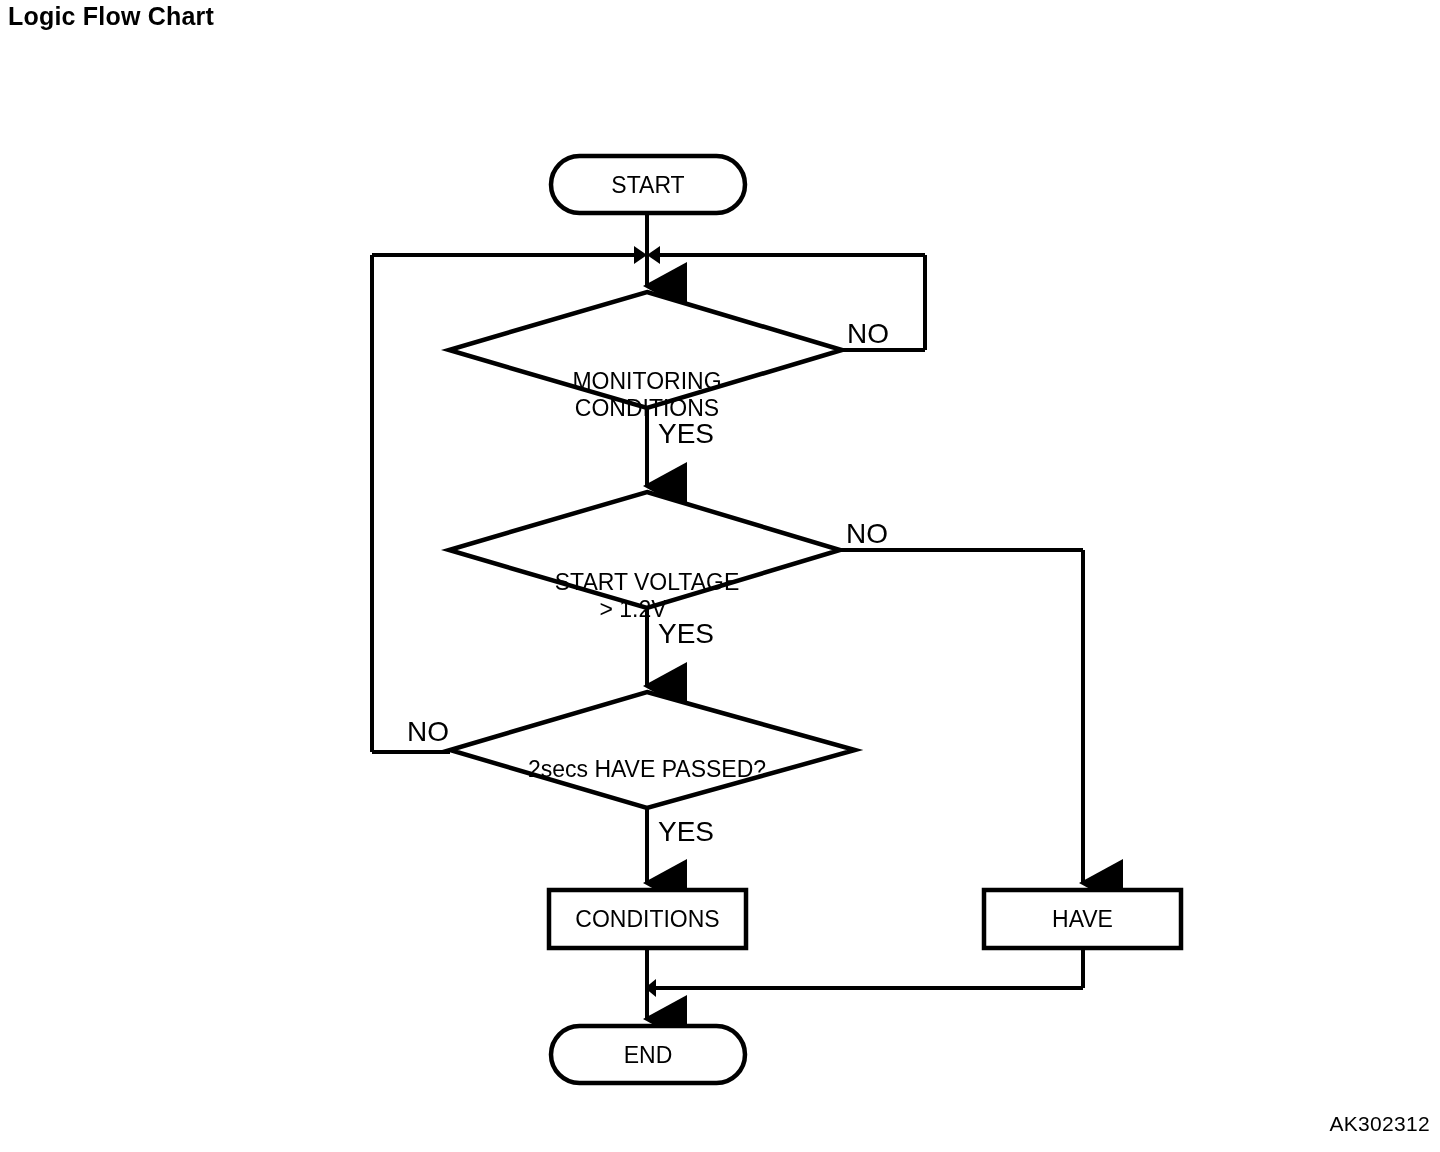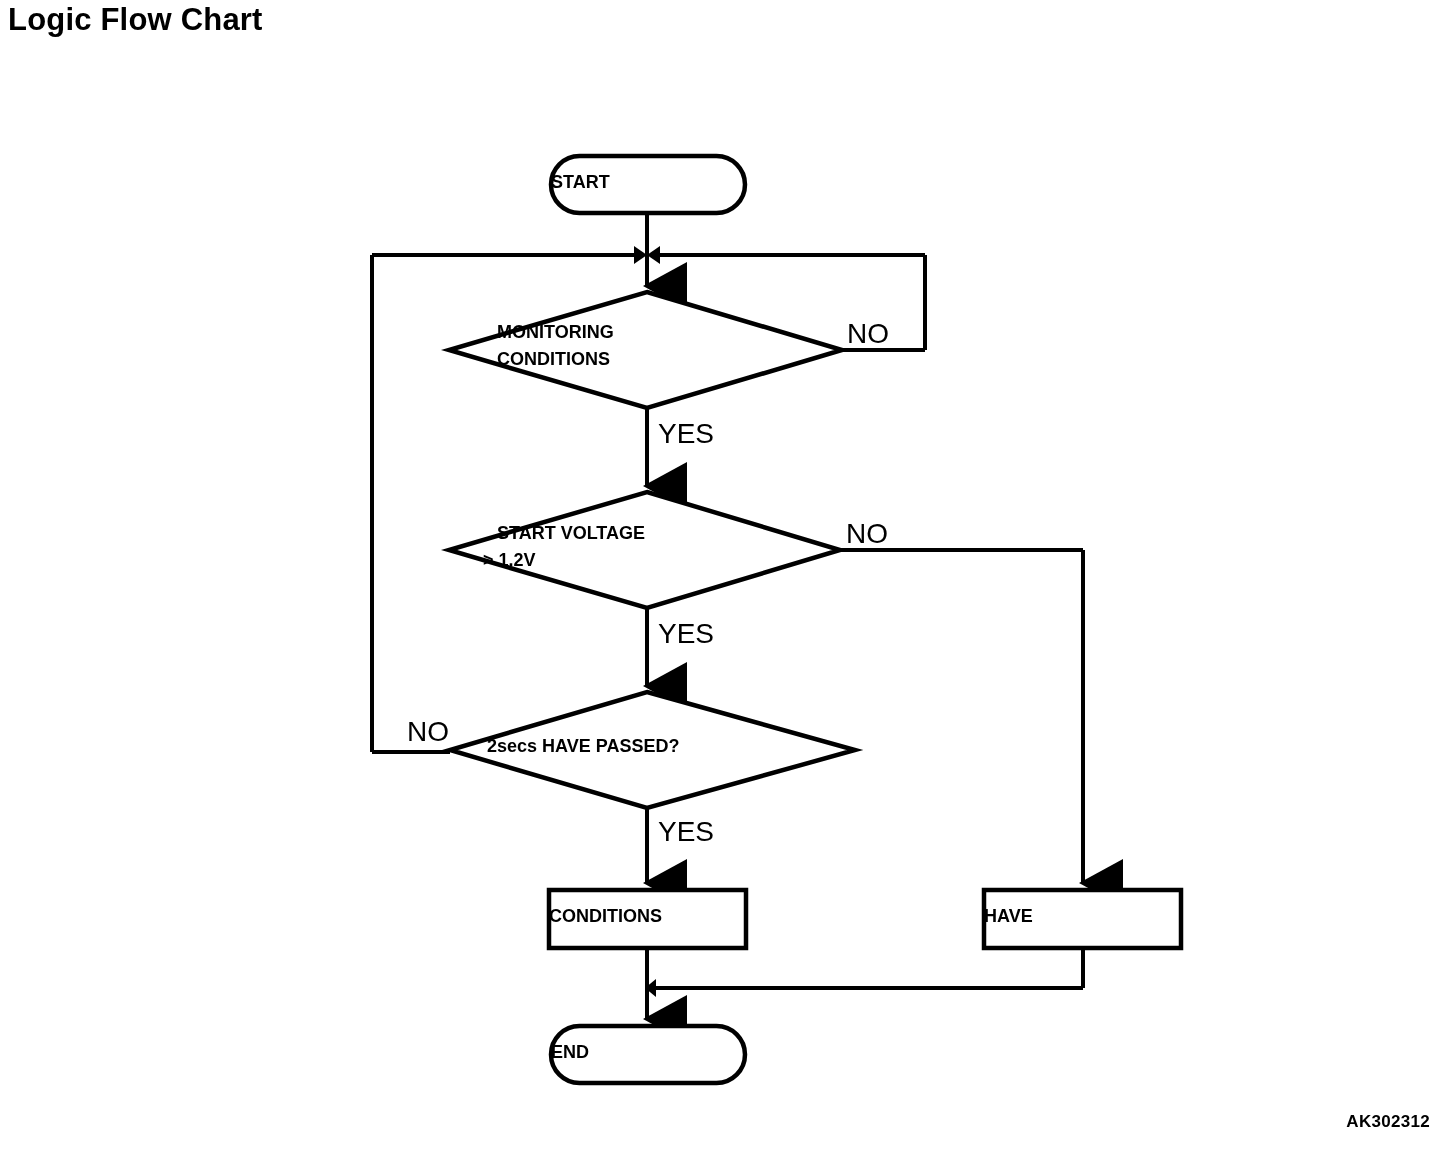--- a/index.html
+++ b/index.html
@@ -13,50 +13,50 @@
     height: 1152px;
     position: relative;
     font-family: "Liberation Sans", sans-serif;
     color: #000000;
     overflow: hidden;
   }
   #page-title {
     position: absolute;
     left: 8px;
     top: 2px;
-    font-size: 31px;
+    font-size: 25px;
     font-weight: bold;
     letter-spacing: 0.2px;
     white-space: nowrap;
   }
   #figure-code {
     position: absolute;
     right: 10px;
     top: 1112px;
-    font-size: 17px;
-    font-weight: bold;
+    font-size: 21px;
+    font-weight: normal;
     letter-spacing: 0.3px;
     white-space: nowrap;
     text-align: right;
   }
   #flow-canvas {
     position: absolute;
     left: 0;
     top: 0;
     width: 1440px;
     height: 1152px;
   }
   .node-label {
     position: absolute;
-    font-size: 18px;
+    font-size: 23px;
+    text-align: center;
     white-space: nowrap;
     pointer-events: none;
-    font-weight: bold;
   }
-  .node-label.two-line { line-height: 1.08; }
+  .node-label.two-line { line-height: 1.08; margin-top: 46px; }
   .edge-label {
     position: absolute;
     font-size: 28px;
     white-space: nowrap;
     pointer-events: none;
   }
 </style>
 </head>
 <body>
 
@@ -123,21 +123,21 @@
 </svg>
 
 <div class="node-label" style="left:551px; top:172px; width:194px;">START</div>
 
 <div class="node-label two-line" style="left:497px; top:323px; width:300px;">MONITORING</div>
 <div class="node-label two-line" style="left:497px; top:350px; width:300px;">CONDITIONS</div>
 
 <div class="node-label two-line" style="left:497px; top:524px; width:300px;">START VOLTAGE</div>
 <div class="node-label two-line" style="left:483px; top:551px; width:300px;">&gt; 1.2V</div>
 
-<div class="node-label" style="left:487px; top:736px; width:320px;">2secs HAVE PASSED?</div>
+<div class="node-label" style="left:487px; top:756px; width:320px;">2secs HAVE PASSED?</div>
 
 <div class="node-label" style="left:549px; top:906px; width:197px;">CONDITIONS</div>
 
 <div class="node-label" style="left:984px; top:906px; width:197px;">HAVE</div>
 
 <div class="node-label" style="left:551px; top:1042px; width:194px;">END</div>
 
 <div class="edge-label" style="left:847px; top:318px;">NO</div>
 <div class="edge-label" style="left:658px; top:418px;">YES</div>
 

